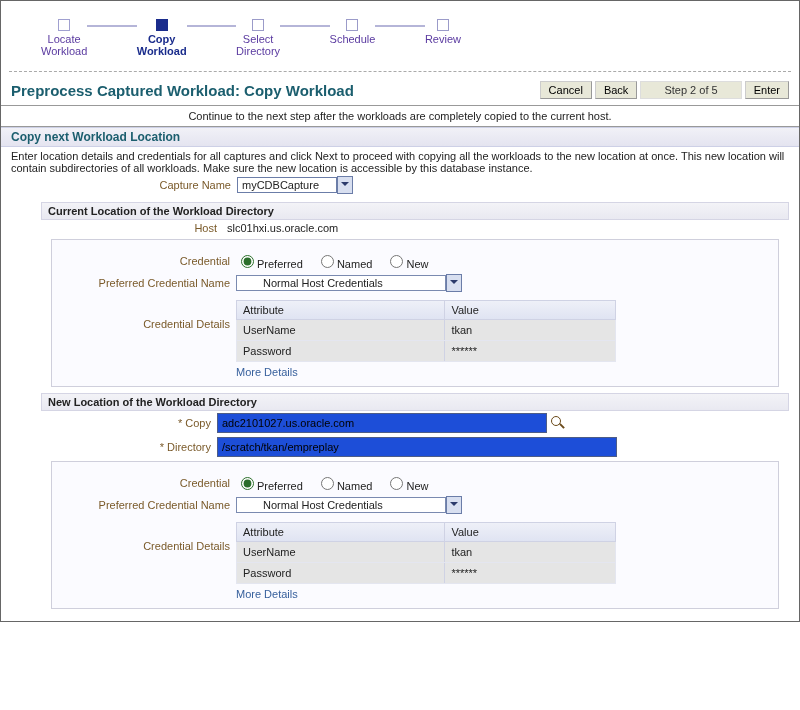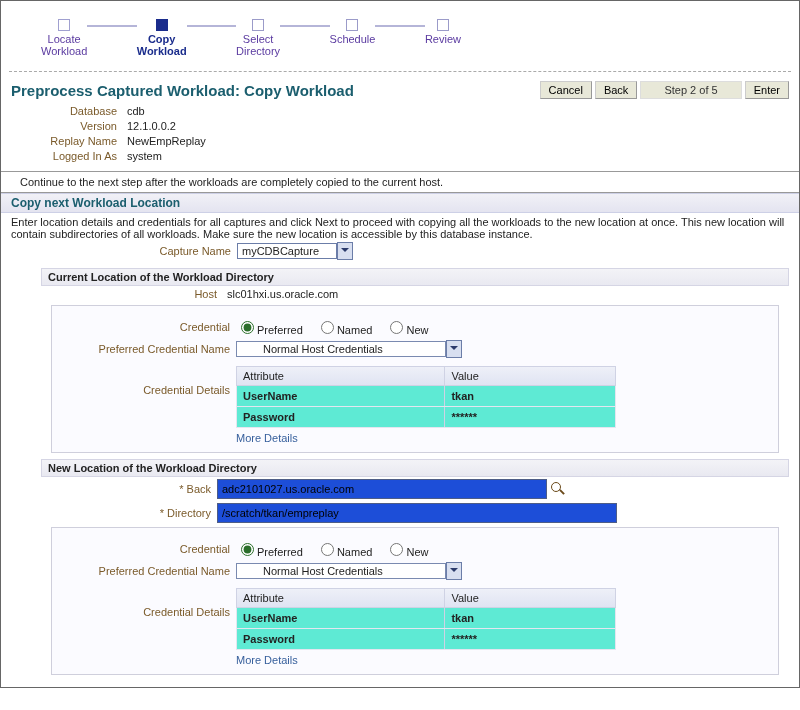--- a/index.html
+++ b/index.html
@@ -65,21 +65,21 @@
   }
   .step-txt {
     display: inline-block;
     background: #e8e8d8;
     padding: 2px 23px;
     border: 1px solid #ddd;
     color: #333;
   }
   .meta-table td { padding: 0 4px 1px 4px; }
   .meta-label { text-align: right; color: #7a5a2a; width: 100px; }
-  .instruction { padding: 4px 19px; border-bottom: 1px solid #999; margin-bottom: 0; }
+  .instruction { padding: 4px 10px; border-bottom: 1px solid #999; margin-bottom: 0; text-align: center; }
   .section-title {
     color: #1b5e6e;
     font-size: 12px;
     font-weight: bold;
     background: linear-gradient(#f1f1f7,#e4e4f0);
     border-top: 1px solid #cdd0e6;
     border-bottom: 1px solid #cdd0e6;
     padding: 2px 10px;
   }
   .section-body { padding: 3px 10px 8px 10px; }
@@ -150,21 +150,21 @@
     margin-top: 4px; margin-left: 0;
     width: 380px;
   }
   .cred-table th {
     text-align:left; font-weight:normal;
     padding:3px 6px; border:1px solid #cfd2e4;
   }
   .cred-table thead tr { background: linear-gradient(#eef0f8,#dfe3f2); }
   .cred-table thead th:first-child,
   .cred-table td:first-child { border-right: 1px solid #cfd2e4; }
-  .cred-table td { padding:4px 6px; border:1px solid #e4e6f0; background:#5eead4;font-weight:bold; }
+  .cred-table td { padding:4px 6px; border:1px solid #e4e6f0; background:#e5e5e5; }
   .more-link { color:#365f9c; text-decoration:none; cursor:pointer; display:inline-block; margin-top:4px; }
   .w110 { width:110px; }
   .w180 { width:180px;padding-left:26px; }
   .w320 { width:320px; }
 </style>
 </head>
 <body>
 
 <div class="wizard-train">
   <table cellspacing="0" cellpadding="0">
@@ -206,40 +206,20 @@
 <hr class="dashed">
 
 <div class="page-header">
   <div class="page-title">Preprocess Captured Workload: Copy Workload</div>
   <div class="top-actions">
     <button class="btn">Cancel</button>
     <button class="btn">Back</button>
     <span class="step-txt">Step 2 of 5</span>
     <button class="btn">Enter</button>
   </div>
-  <table class="meta-table">
-    <tbody>
-        <tr>
-          <td class="meta-label">Database</td>
-        <td>cdb</td>
-        </tr>
-    <tr>
-          <td class="meta-label">Version</td>
-        <td>12.1.0.0.2</td>
-        </tr>
-    <tr>
-          <td class="meta-label">Replay Name</td>
-        <td>NewEmpReplay</td>
-        </tr>
-    <tr>
-          <td class="meta-label">Logged In As</td>
-        <td>system</td>
-        </tr>
-  </tbody>
-    </table>
 </div>
 
 <div class="instruction" style="border-top:1px solid #999; margin-top:6px;">Continue to the next step after the workloads are completely copied to the current host.</div>
 
 <div class="section-title">Copy next Workload Location</div>
 <div class="section-body">
   <div>Enter location details and credentials for all captures and click Next to proceed with copying all the workloads to the new location at once. This new location will contain subdirectories of all workloads. Make sure the new location is accessible by this database instance.</div>
   <div class="form-row">
     <span class="row-label w110">Capture Name</span>
     <span style="border:1px solid #6b7da8; padding:1px 4px; display:inline-block; min-width:90px;">myCDBCapture</span>
@@ -291,21 +271,21 @@
               </tr>
           </tbody>
         </table>
         <a class="more-link">More Details</a>
       </div>
     </div>
   </div>
 
   <div class="sub-title">New Location of the Workload Directory</div>
   <div class="form-row" style="padding-left:60px;">
-    <span class="row-label" style="width:140px">* Back</span>
+    <span class="row-label" style="width:140px">* Copy</span>
     <input class="text-input w320" value="adc2101027.us.oracle.com" style="">
     <span class="search-icon"></span>
   </div>
   <div class="form-row" style="padding-left:60px;">
     <span class="row-label" style="width:140px">* Directory</span>
     <input class="text-input" style="width: 390px;" value="/scratch/tkan/empreplay">
   </div>
 
   <div class="cred-box">
     <div class="cred-row">

